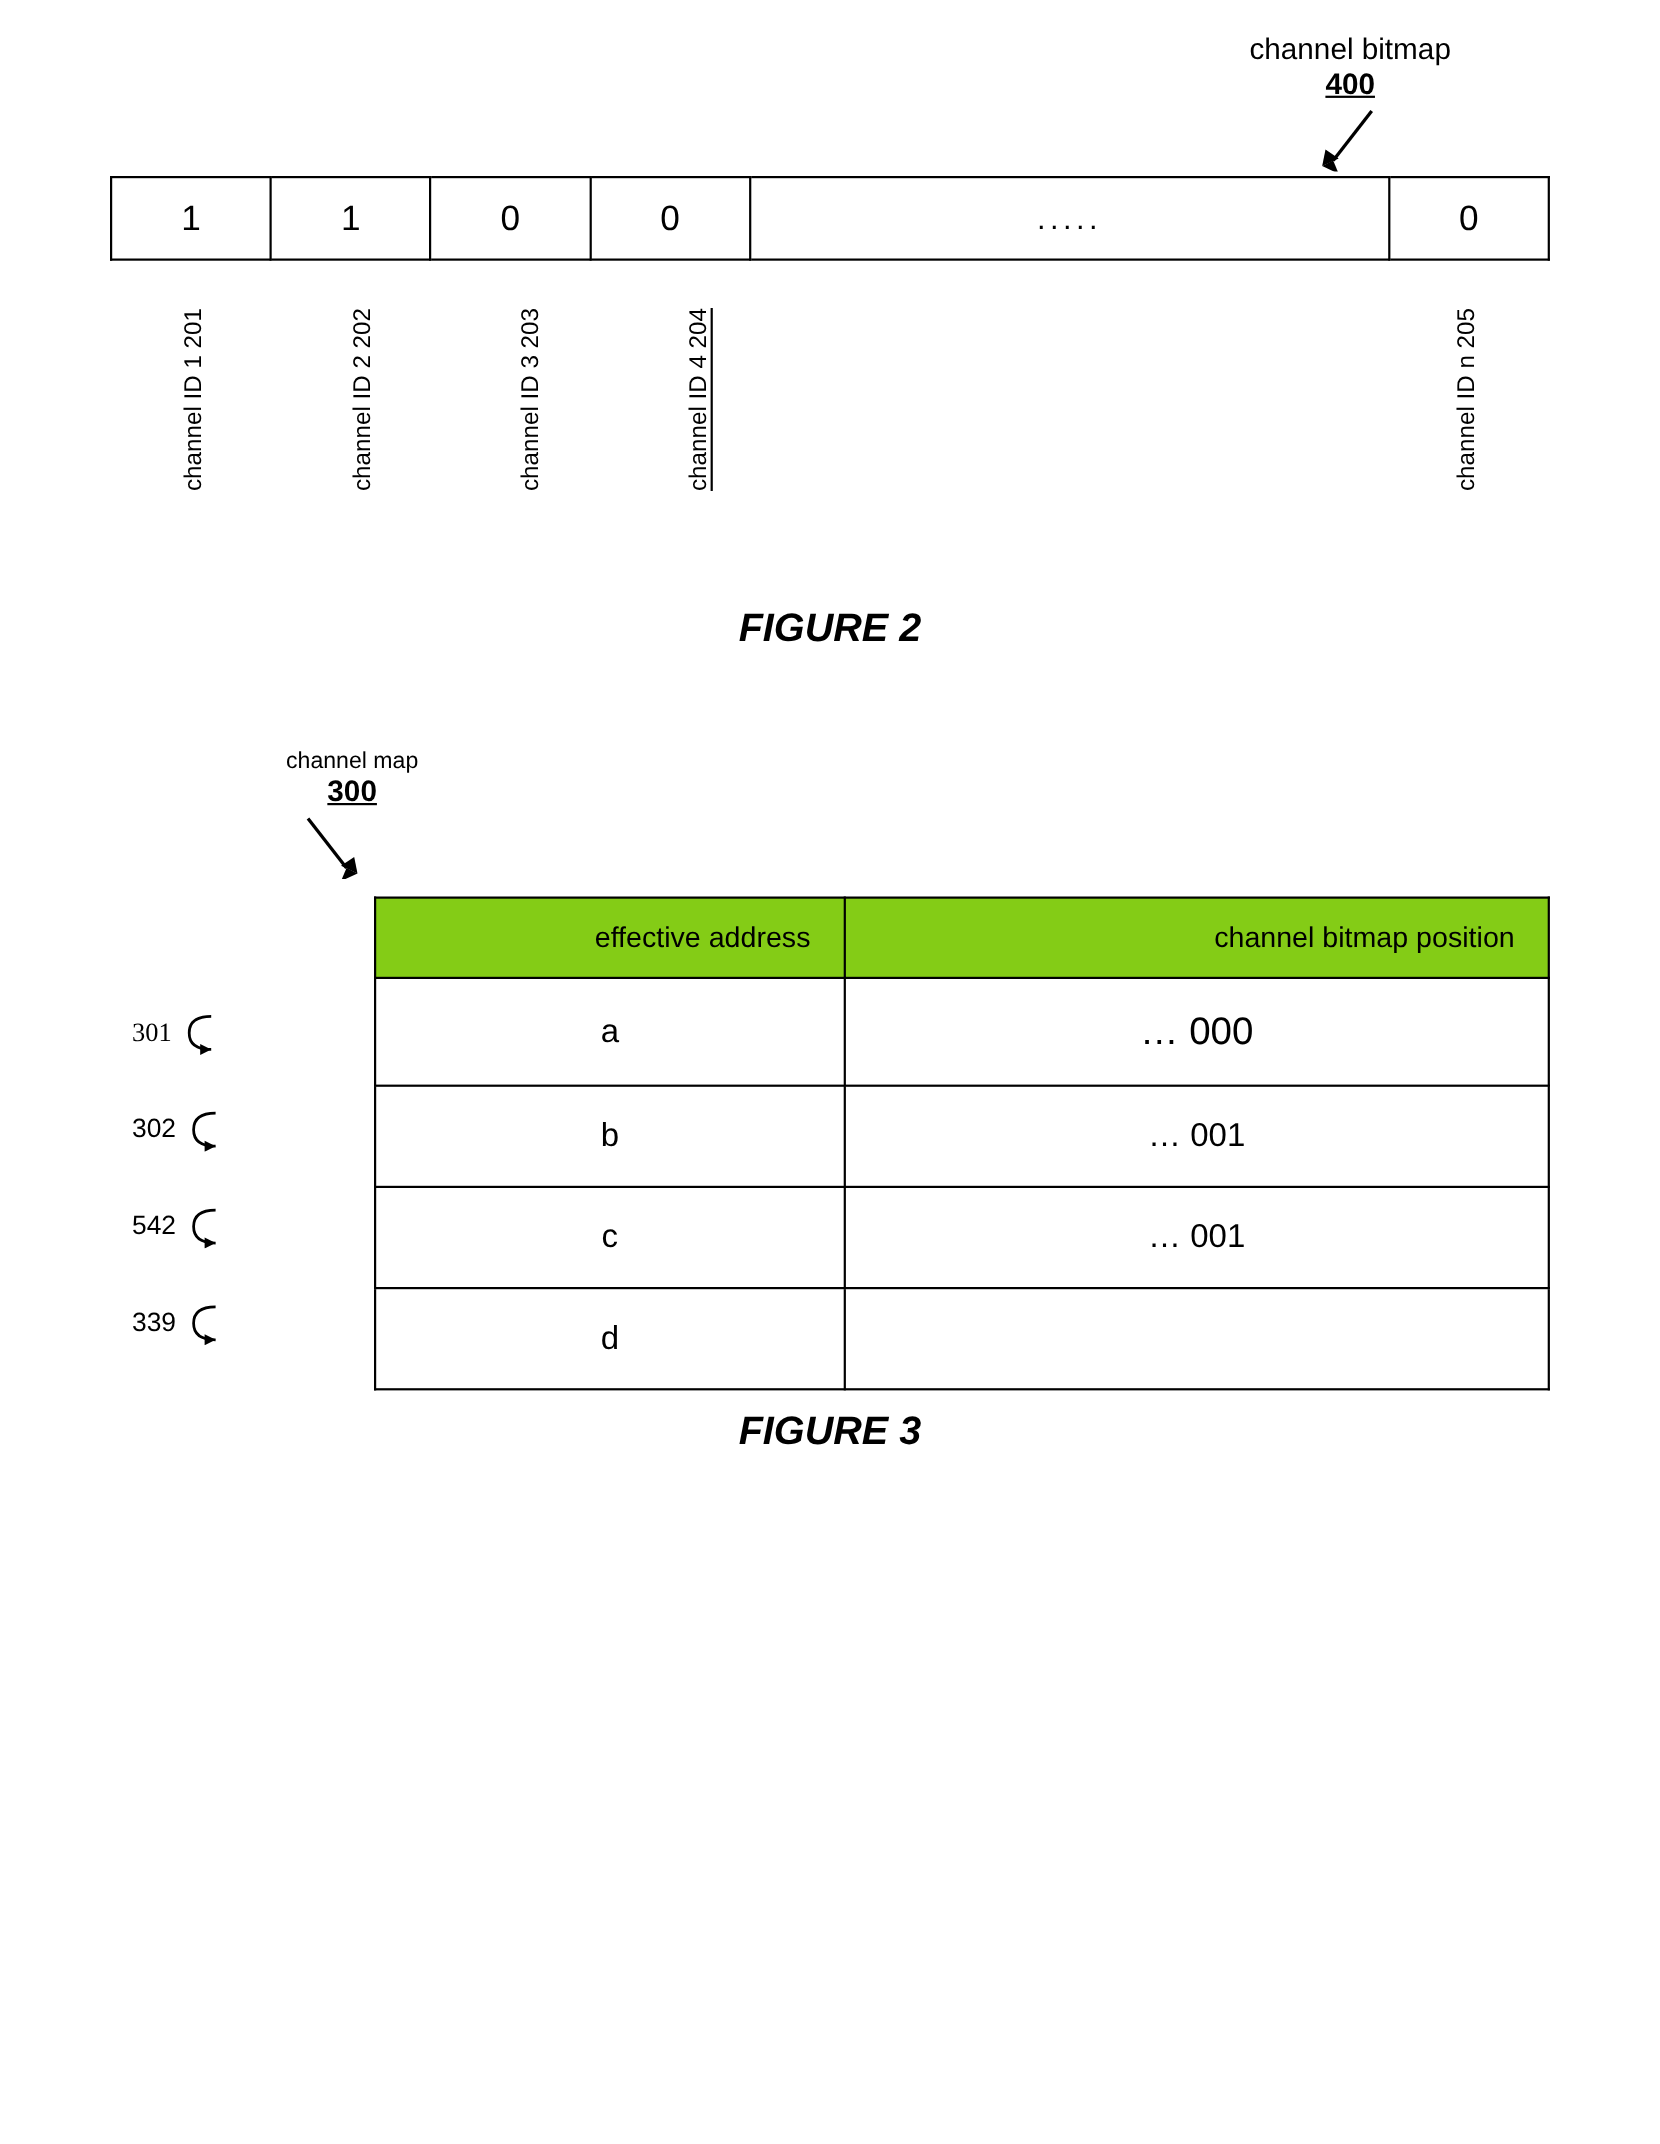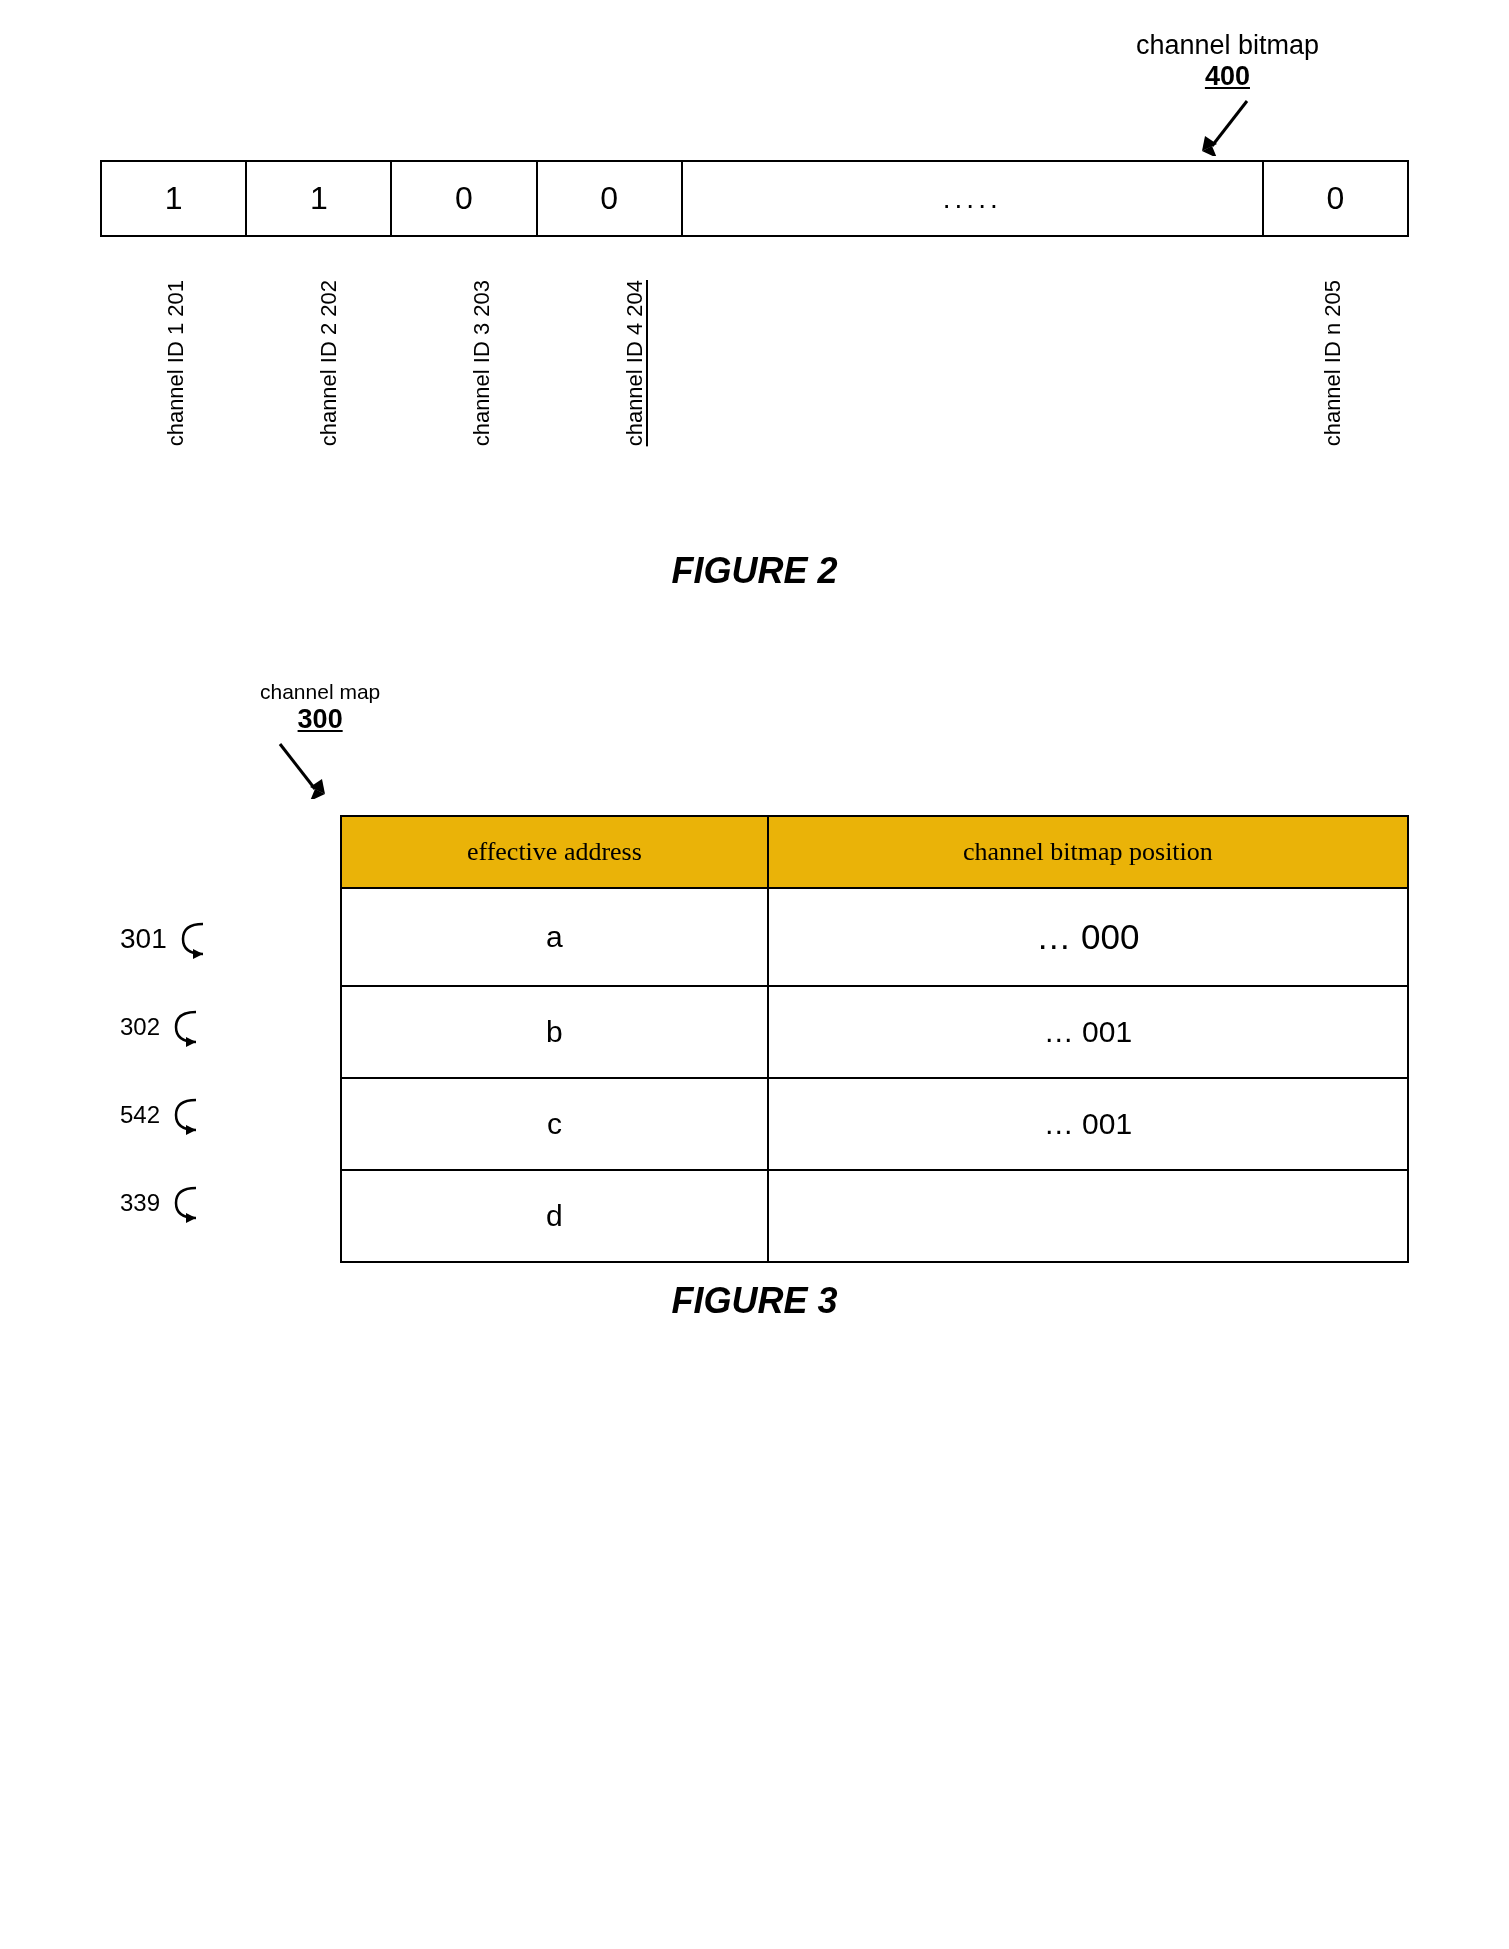--- a/index.html
+++ b/index.html
@@ -73,26 +73,25 @@
     }
 
     .map-table {
       width: 100%;
       border-collapse: collapse;
       border: 2.5px solid #000;
     }
 
     .map-table th {
       border: 2.5px solid #000;
-      text-align: center;
+      text-align: right;
       font-size: 26px;
       font-weight: normal;
       padding: 20px 30px;
-      background: #eab308;
-      font-family: Liberation Serif, serif;
+      background: #84cc16;
     }
 
     .map-table td {
       border: 2.5px solid #000;
       text-align: center;
       font-size: 28px;
       padding: 22px 30px;
       vertical-align: middle;
     }
   </style>
@@ -190,21 +189,21 @@
           <td style="font-size:30px; padding:28px;">d</td>
           <td style="font-size:30px; padding:28px;"></td>
         </tr>
       </tbody>
     </table>
   </div>
 
   <div style="position:absolute; top:215px; left:60px; display:flex; flex-direction:column; gap:0px;">
 
     <div style="display:flex; align-items:center; height:88px;">
-      <span style="font-size:28px; margin-right:6px;">301</span>
+      <span style="font-size:24px; margin-right:6px;font-family:Liberation Serif, serif;">301</span>
       <svg width="40" height="40" viewBox="0 0 40 40">
         <path d="M 30 5 Q 10 5 10 20 Q 10 35 30 35" fill="none" stroke="#000" stroke-width="2.5"></path>
         <polygon points="30,35 20,30 20,40" fill="#000"></polygon>
       </svg>
     </div>
 
     <div style="display:flex; align-items:center; height:88px;">
       <span style="font-size:24px; margin-right:6px;">302</span>
       <svg width="40" height="40" viewBox="0 0 40 40">
         <path d="M 30 5 Q 10 5 10 20 Q 10 35 30 35" fill="none" stroke="#000" stroke-width="2.5"></path>

